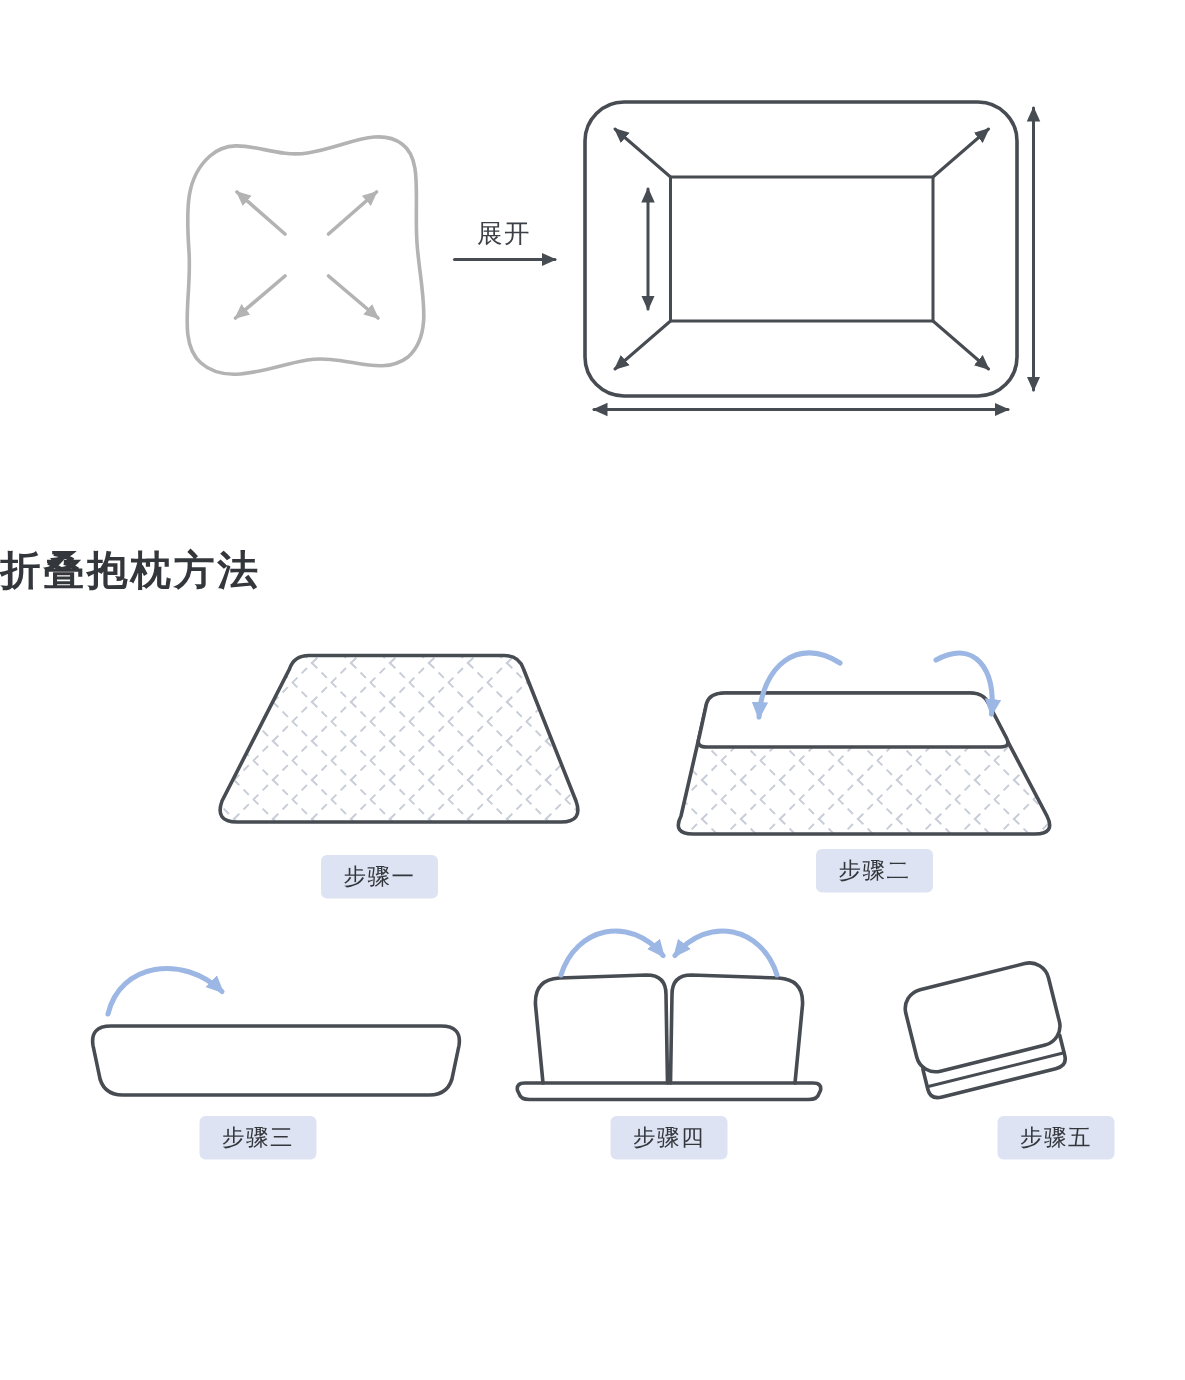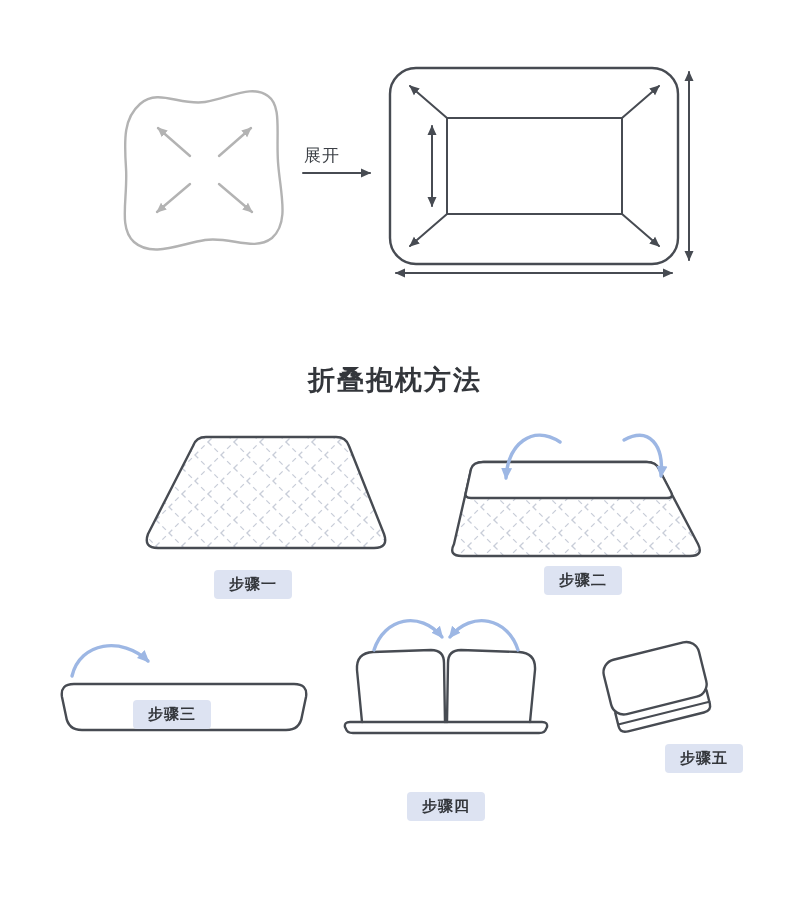--- a/index.html
+++ b/index.html
@@ -1,23 +1,23 @@
 <!DOCTYPE html>
 <html style="--line: #474b52; --pillow_line: #b3b3b3; --arrow_blue: #9db7e4; --badge_bg: #dde3f2; --quilt_line: #c8cdd8;"><head>
 <meta charset="utf-8">
 <style>
   html,body{margin:0;padding:0;background:#fff;}
   .page{position:relative;width:790px;height:920px;background:#fff;overflow:hidden;
         font-family:"Liberation Sans","DejaVu Sans",sans-serif;color:#333;}
   .layer{position:absolute;left:0;top:0;}
   .abs{position:absolute;}
   .unfold-label{font-size:17px;color:#3c4046;letter-spacing:1px;}
-  .section-title{width:790px;text-align:center;font-size:27px;font-weight:700;
+  .section-title{width:790px;text-align:left;font-size:27px;font-weight:700;
                  letter-spacing:2px;color:#33363b;}
-  .step-badge{background:var(--badge_bg,#dde3f2);color:#33363b;font-size:15px;font-weight:700;
+  .step-badge{background:var(--badge_bg,#dde3f2);color:#33363b;font-size:15px;font-weight:400;
               padding:5px 15px;border-radius:4px;letter-spacing:1px;transform:translateX(-50%);
               white-space:nowrap;}
   
   .sline{stroke:var(--line,#474b52);fill:none;stroke-width:2.4;stroke-linecap:round;stroke-linejoin:round;}
   .sline2{stroke:var(--line,#474b52);fill:none;stroke-width:2;stroke-linecap:round;stroke-linejoin:round;}
   .gline{stroke:var(--pillow_line,#b3b3b3);fill:none;stroke-width:2.4;stroke-linecap:round;stroke-linejoin:round;}
   .bline{stroke:var(--arrow_blue,#9db7e4);fill:none;stroke-width:3.4;stroke-linecap:round;}
   .quiltfill{fill:url(#quilt);}
   .whitefill{fill:#ffffff;}
   .mh-dark{fill:var(--line,#474b52);}
@@ -115,22 +115,22 @@
       </g>
     </g>
 
     <g transform="rotate(-14 657 686)">
       <rect class="sline" x="608" y="650" width="98" height="56" rx="13"></rect>
       <path class="sline" d="M 610,702 L 610,716 Q 610,723 618,723 L 696,723 Q 704,723 704,716 L 704,702"></path>
       <line class="sline2" x1="610" y1="714" x2="704" y2="714"></line>
     </g>
   </svg>
 
-  <span class="abs unfold-label" style="left:304px;top:144px;">展开</span>
+  <span class="abs unfold-label" style="left:318px;top:144px;">展开</span>
 
   <div class="abs section-title" style="top:362px;">折叠抱枕方法</div>
 
   <div class="abs step-badge" style="left:253px;top:570px;">步骤一</div>
   <div class="abs step-badge" style="left:583px;top:566px;">步骤二</div>
-  <div class="abs step-badge" style="left:172px;top:700px;">步骤三</div>
-  <div class="abs step-badge" style="left:446px;top:744px;margin-top:48px;">步骤四</div>
+  <div class="abs step-badge" style="left:172px;top:744px;">步骤三</div>
+  <div class="abs step-badge" style="left:446px;top:744px;">步骤四</div>
   <div class="abs step-badge" style="left:704px;top:744px;">步骤五</div>
 </div>
 
 </body></html>

